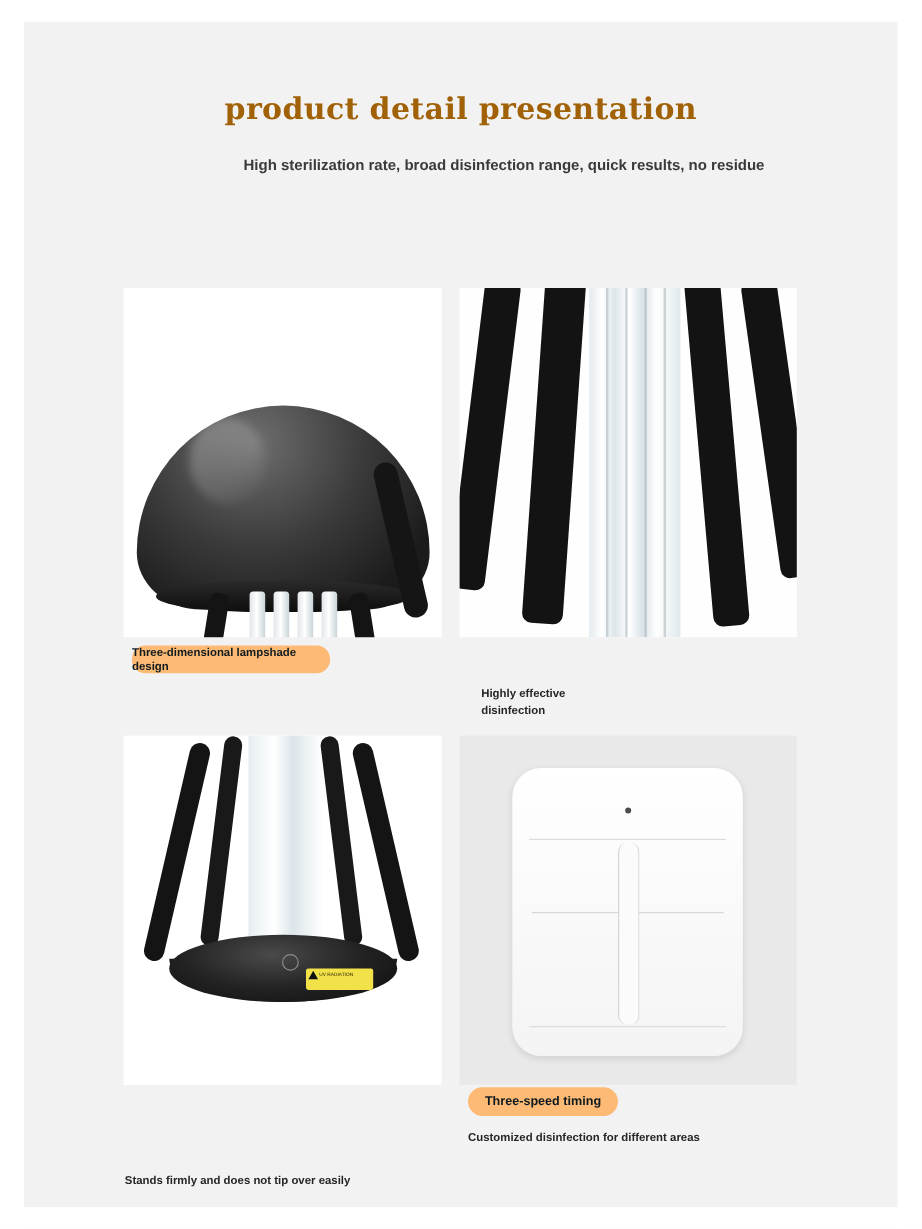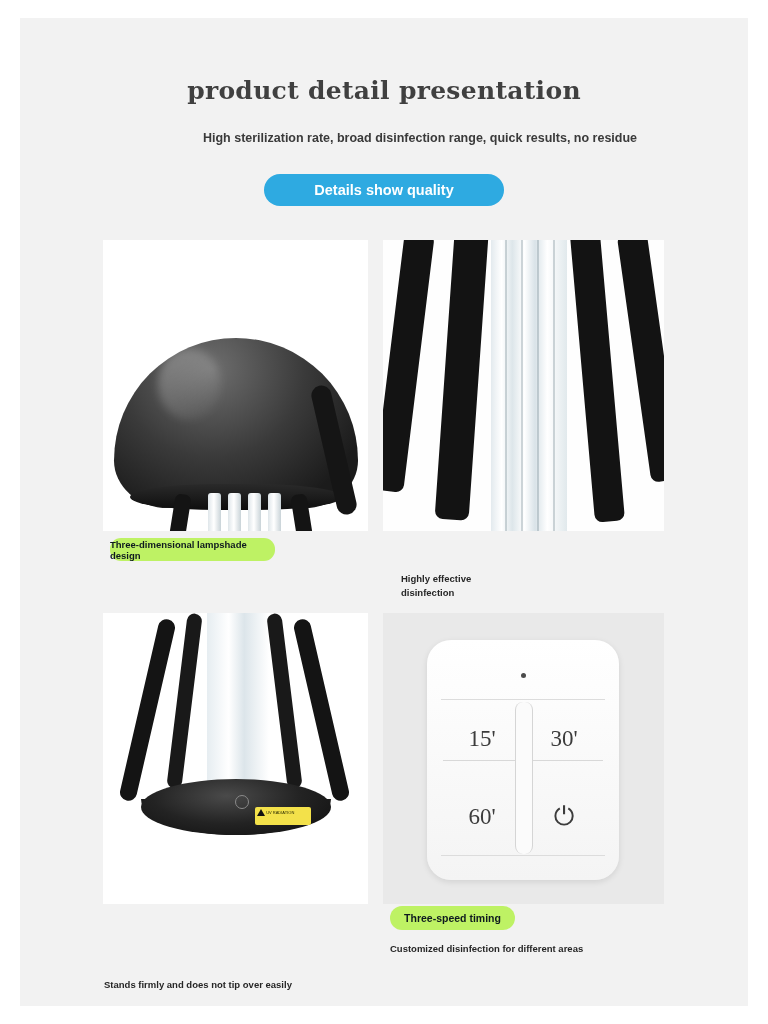--- a/index.html
+++ b/index.html
@@ -41,21 +41,21 @@
 
   .title {
     position: absolute;
     left: 0;
     top: 76px;
     width: 768px;
     text-align: center;
     font-family: "DejaVu Serif", serif;
     font-size: 25px;
     font-weight: bold;
-    color: #404040;
+    color: #a16207;
     letter-spacing: 0.3px;
   }
   .subtitle {
     position: absolute;
     left: 0;
     top: 131px;
     width: 768px;
     text-align: center;
     font-size: 12.5px;
     color: #3a3a3a;
@@ -305,21 +305,21 @@
   .remote .edge-t {
     position: absolute; left: 14px; top: 59px; width: 164px; height: 1px; background: #dcdcdc;
   }
   .remote .edge-b {
     position: absolute; left: 14px; top: 215px; width: 164px; height: 1px; background: #dcdcdc;
   }
 
   
   .cap-pill {
     position: absolute;
-    background: #bef264;
+    background: #fdba74;
     color: #0e1a1f;
     font-weight: bold;
     display: flex;
     align-items: center;
     justify-content: center;
     border-radius: 12px;
     box-sizing: border-box;
   }
   .cap-text {
     position: absolute;
@@ -346,21 +346,20 @@
 
 <div class="page">
 
   <div class="frame-top"></div>
   <div class="frame-bottom"></div>
   <div class="frame-left"></div>
   <div class="frame-right"></div>
 
   <div class="title">product detail presentation</div>
   <div class="subtitle">High sterilization rate, broad disinfection range, quick results, no residue</div>
-  <div class="pill pill-main">Details show quality</div>
 
   <div class="photo p1">
     <div class="shade">
       <div class="shade-dome"></div>
       <div class="shade-rim"></div>
       <div class="tube t1"></div>
       <div class="tube t2"></div>
       <div class="tube t3"></div>
       <div class="tube t4"></div>
       <div class="leg leg-l"></div>
@@ -397,28 +396,20 @@
       <span>UV RADIATION</span>
     </div>
   </div>
 
   <div class="photo p4">
     <div class="remote">
       <div class="dot"></div>
       <div class="edge-t"></div>
       <div class="edge-b"></div>
       <div class="hbar"></div>
-      <div class="grid">
-        <div class="btn">15'</div>
-        <div class="btn">30'</div>
-        <div class="btn">60'</div>
-        <div class="btn">
-          <span class="pwr-glyph">⏻</span>
-        </div>
-      </div>
       <div class="vbar"></div>
     </div>
   </div>
 
   <div class="cap-pill c1-pill">Three-dimensional lampshade design</div>
 
   <div class="cap-text c2-text">
     <div>Highly effective</div>
     <div>disinfection</div>
   </div>

